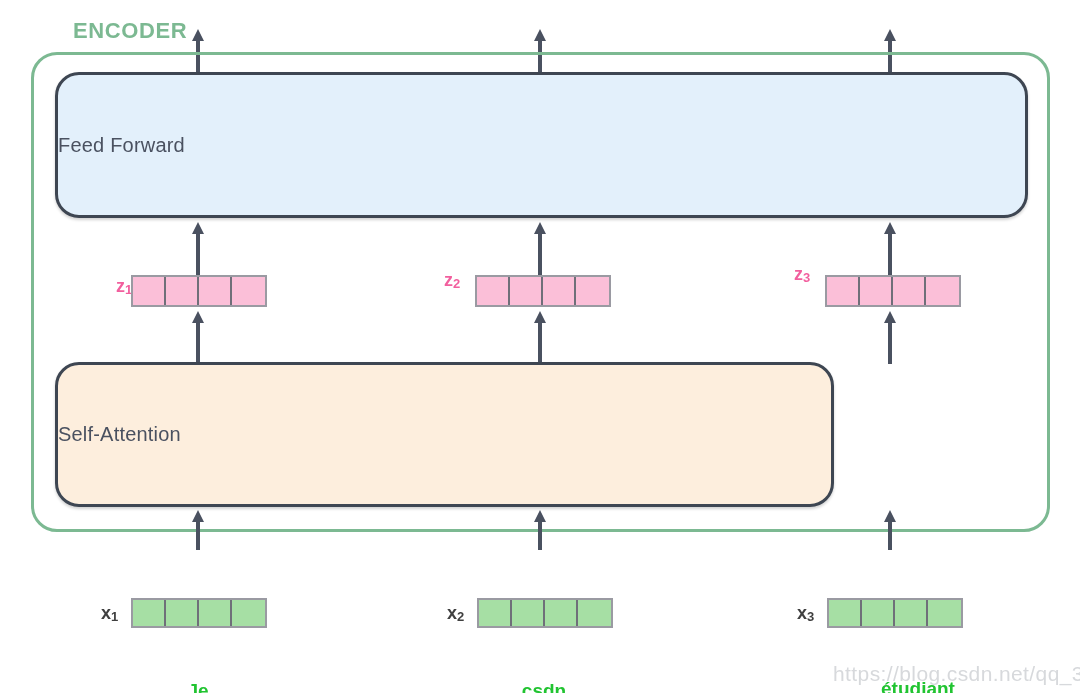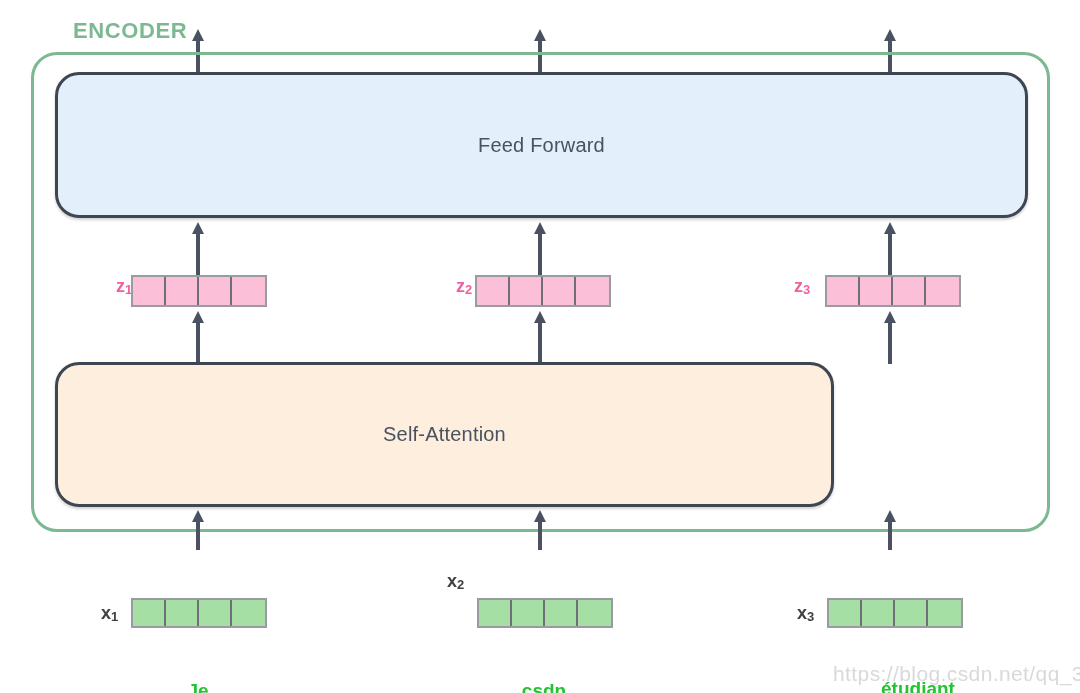--- a/index.html
+++ b/index.html
@@ -42,21 +42,21 @@
   }
 
   
   .layer-block {
     position: absolute;
     box-sizing: border-box;
     border: 3px solid #3e4652;
     border-radius: 24px;
     display: flex;
     align-items: center;
-    justify-content: center;
+    justify-content: flex-start;
     box-shadow: 0 2px 3px rgba(0,0,0,0.18);
   }
   .layer-block .layer-text {
     font-size: 20px;
     color: #4a5160;
     font-weight: 500;
     letter-spacing: 0.2px;
   }
   #feed-forward {
     left: 55px;
@@ -186,33 +186,33 @@
     </div>
     <div class="vector-cells" style="left:131px; top:275px;">
       <div class="cell"></div>
       <div class="cell"></div>
       <div class="cell"></div>
       <div class="cell"></div>
     </div>
   </div>
 
   <div class="vector-group z-vector" style="left:0; top:0;">
-    <div class="vector-label" style="left:444px; top:277px;margin-left:12px;">
+    <div class="vector-label" style="left:444px; top:271px;">
       <span>z</span><span class="sub">2</span>
     </div>
     <div class="vector-cells" style="left:475px; top:275px;">
       <div class="cell"></div>
       <div class="cell"></div>
       <div class="cell"></div>
       <div class="cell"></div>
     </div>
   </div>
 
   <div class="vector-group z-vector" style="left:0; top:0;">
-    <div class="vector-label" style="left:794px; top:277px;">
+    <div class="vector-label" style="left:794px; top:265px;">
       <span>z</span><span class="sub">3</span>
     </div>
     <div class="vector-cells" style="left:825px; top:275px;">
       <div class="cell"></div>
       <div class="cell"></div>
       <div class="cell"></div>
       <div class="cell"></div>
     </div>
   </div>
 
@@ -259,21 +259,21 @@
     <div class="vector-cells" style="left:131px; top:598px;">
       <div class="cell"></div>
       <div class="cell"></div>
       <div class="cell"></div>
       <div class="cell"></div>
     </div>
     <div class="word-label" style="left:148px; top:655px; width:100px;">Je</div>
   </div>
 
   <div class="vector-group x-vector" style="left:0; top:0;">
-    <div class="vector-label" style="left:447px; top:572px;">
+    <div class="vector-label" style="left:447px; top:604px;">
       <span>x</span><span class="sub">2</span>
     </div>
     <div class="vector-cells" style="left:477px; top:598px;">
       <div class="cell"></div>
       <div class="cell"></div>
       <div class="cell"></div>
       <div class="cell"></div>
     </div>
     <div class="word-label" style="left:494px; top:655px; width:100px;">csdn</div>
   </div>

